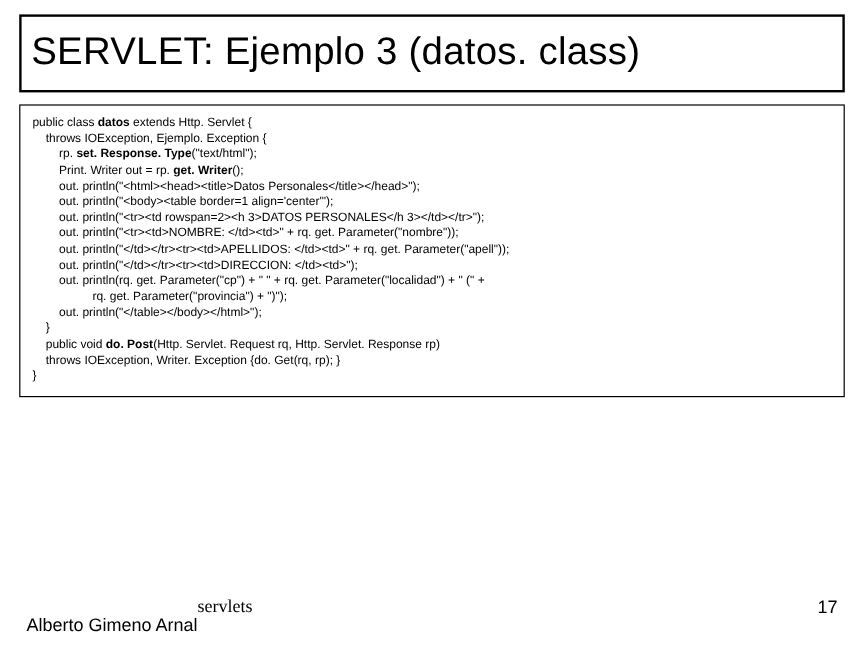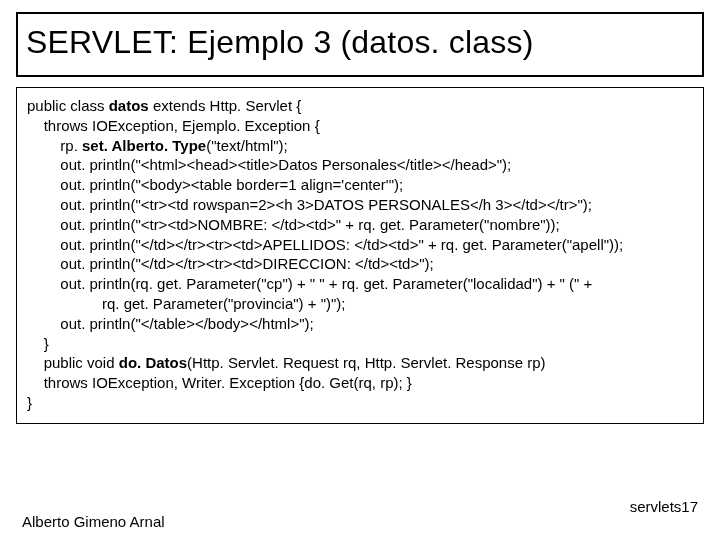--- a/index.html
+++ b/index.html
@@ -25,66 +25,67 @@
   }
   .title-box h1 {
     margin: 0;
     font-size: 32px;
     font-weight: normal;
     letter-spacing: 0.2px;
   }
   .code-box {
     border: 1px solid #000;
     padding: 8px 22px 10px 10px;
-    font-size: 15px;
+    font-size: 10px;
     line-height: 1.32;
     font-family: Arial, Helvetica, sans-serif;
   }
   .code-box .line {
     white-space: pre;
   }
   .b { font-weight: bold; }
   .footer {
     position: absolute;
     left: 0;
     right: 0;
     bottom: 10px;
     padding: 0 22px;
     display: flex;
     align-items: center;
     font-size: 15px;
   }
   .footer .author { flex: 0 0 auto; margin-top: 31px; }
-  .footer .center { flex: 1 1 auto; text-align: right; }
+  .footer .center { flex: 1 1 auto; text-align: left; font-family: Liberation Serif, serif; }
   .footer .pagenum { flex: 0 0 auto; text-align: right; }
 </style>
 </head>
 <body>
 
 <div class="slide">
 
   <div class="title-box">
     <h1>SERVLET: Ejemplo 3 (datos. class)</h1>
   </div>
 
   <div class="code-box">
     <div class="line"><span>public class </span><span class="b">datos</span><span> extends Http. Servlet {</span></div>
     <div class="line">    throws IOException, Ejemplo. Exception {</div>
-    <div class="line"><span>        rp. </span><span class="b">set. Alberto. Type</span><span>("text/html");</span></div>
+    <div class="line"><span>        rp. </span><span class="b">set. Response. Type</span><span>("text/html");</span></div>
+    <div class="line"><span>        Print. Writer out = rp. </span><span class="b">get. Writer</span><span>();</span></div>
     <div class="line">        out. println("&lt;html&gt;&lt;head&gt;&lt;title&gt;Datos Personales&lt;/title&gt;&lt;/head&gt;");</div>
     <div class="line">        out. println("&lt;body&gt;&lt;table border=1 align='center'");</div>
     <div class="line">        out. println("&lt;tr&gt;&lt;td rowspan=2&gt;&lt;h 3&gt;DATOS PERSONALES&lt;/h 3&gt;&lt;/td&gt;&lt;/tr&gt;");</div>
     <div class="line">        out. println("&lt;tr&gt;&lt;td&gt;NOMBRE: &lt;/td&gt;&lt;td&gt;" + rq. get. Parameter("nombre"));</div>
     <div class="line">        out. println("&lt;/td&gt;&lt;/tr&gt;&lt;tr&gt;&lt;td&gt;APELLIDOS: &lt;/td&gt;&lt;td&gt;" + rq. get. Parameter("apell"));</div>
     <div class="line">        out. println("&lt;/td&gt;&lt;/tr&gt;&lt;tr&gt;&lt;td&gt;DIRECCION: &lt;/td&gt;&lt;td&gt;");</div>
     <div class="line">        out. println(rq. get. Parameter("cp") + " " + rq. get. Parameter("localidad") + " (" +</div>
     <div class="line">                  rq. get. Parameter("provincia") + ")");</div>
     <div class="line">        out. println("&lt;/table&gt;&lt;/body&gt;&lt;/html&gt;");</div>
     <div class="line">    }</div>
-    <div class="line"><span>    public void </span><span class="b">do. Datos</span><span>(Http. Servlet. Request rq, Http. Servlet. Response rp)</span></div>
+    <div class="line"><span>    public void </span><span class="b">do. Post</span><span>(Http. Servlet. Request rq, Http. Servlet. Response rp)</span></div>
     <div class="line">    throws IOException, Writer. Exception {do. Get(rq, rp); }</div>
     <div class="line">}</div>
   </div>
 
   <div class="footer">
     <div class="author">Alberto Gimeno Arnal</div>
     <div class="center">servlets</div>
     <div class="pagenum">17</div>
   </div>
 

